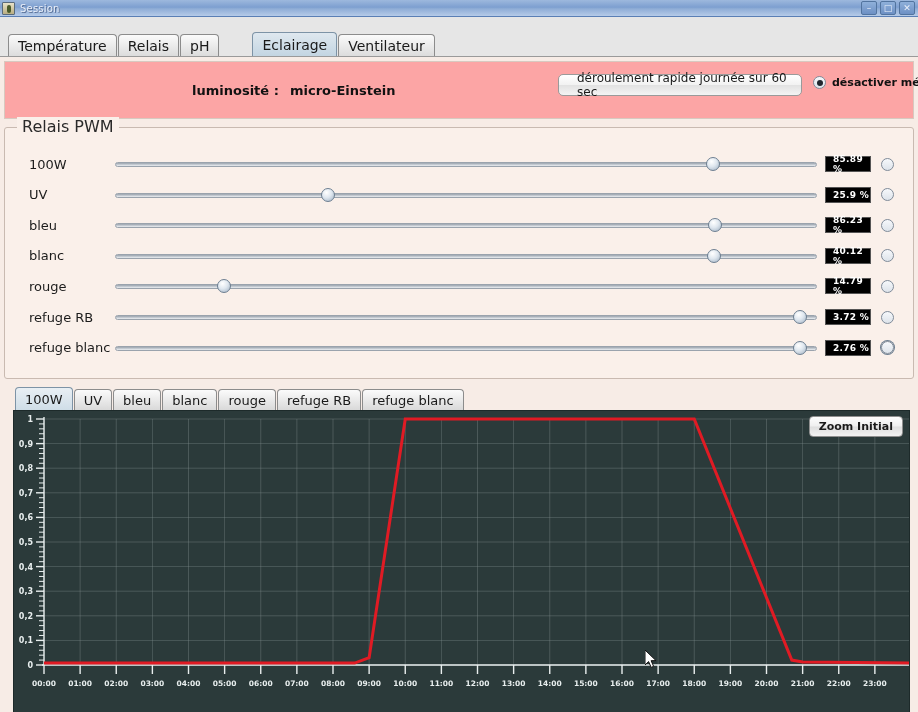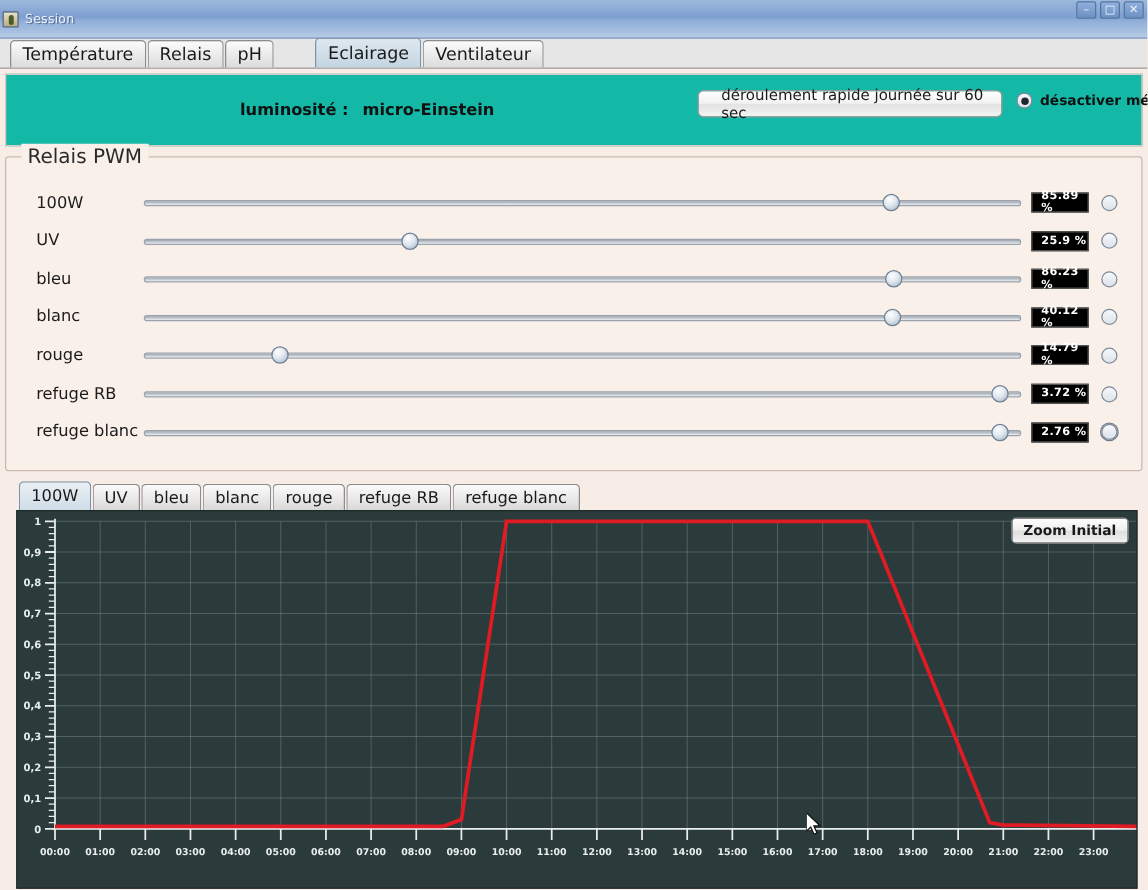--- a/index.html
+++ b/index.html
@@ -6,21 +6,21 @@
   html, body {
     margin: 0; padding: 0;
     width: 918px; height: 712px;
     background: #f7ece6;
     font-family: "DejaVu Sans", sans-serif;
     overflow: hidden;
   }
 
   
   #titlebar {
-    height: 31px;
+    height: 17px;
     background: linear-gradient(to bottom, #9db8dd 0%, #7d9fd0 45%, #8fadd6 55%, #b6cbe8 100%);
     display: flex; align-items: center;
     border-bottom: 1px solid #5a7fb5;
     position: relative;
   }
   #app-icon {
     width: 13px; height: 13px; margin-left: 2px; margin-right: 5px;
     background: linear-gradient(to bottom,#e8e2c8,#b9ae82);
     border: 1px solid #5a6a7a; border-radius: 1px;
     position: relative; flex: none;
@@ -38,21 +38,21 @@
   .win-btn {
     width: 16px; height: 14px;
     background: linear-gradient(to bottom,#8fb0da,#6d90c4);
     border: 1px solid #52749f; border-radius: 2px;
     display: flex; align-items: center; justify-content: center;
     color: #eaf0fa; font-size: 9px; line-height: 1;
   }
 
   
   #tabbar {
-    height: 24px; background: #e6e6e6;
+    height: 40px; background: #e6e6e6;
     border-bottom: 1px solid #9a9a9a;
     display: flex; align-items: flex-end; padding-left: 8px;
     position: relative;
   }
   .tab {
     height: 22px; padding: 0 9px;
     display: flex; align-items: center;
     font-size: 14px; color: #1a1a1a;
     background: linear-gradient(to bottom, #fbfbfb, #dcdcdc);
     border: 1px solid #8c8c8c; border-bottom: none;
@@ -63,21 +63,21 @@
   .tab.active {
     background: linear-gradient(to bottom, #dfe8ef, #c3d5e2);
     height: 24px;
     border-color: #7d93a6;
     margin-left: 32px;
   }
 
   
   #topbar {
     height: 58px; margin: 4px 4px 0 4px;
-    background: #14b8a6;
+    background: #fca5a5;
     border: 1px solid #d8c9c0;
     display: flex; align-items: center;
     position: relative;
   }
   #lum-label {
     font-size: 13px; font-weight: bold; color: #111;
     position: absolute; left: 187px;
   }
   #lum-unit {
     font-size: 13px; font-weight: bold; color: #111;

